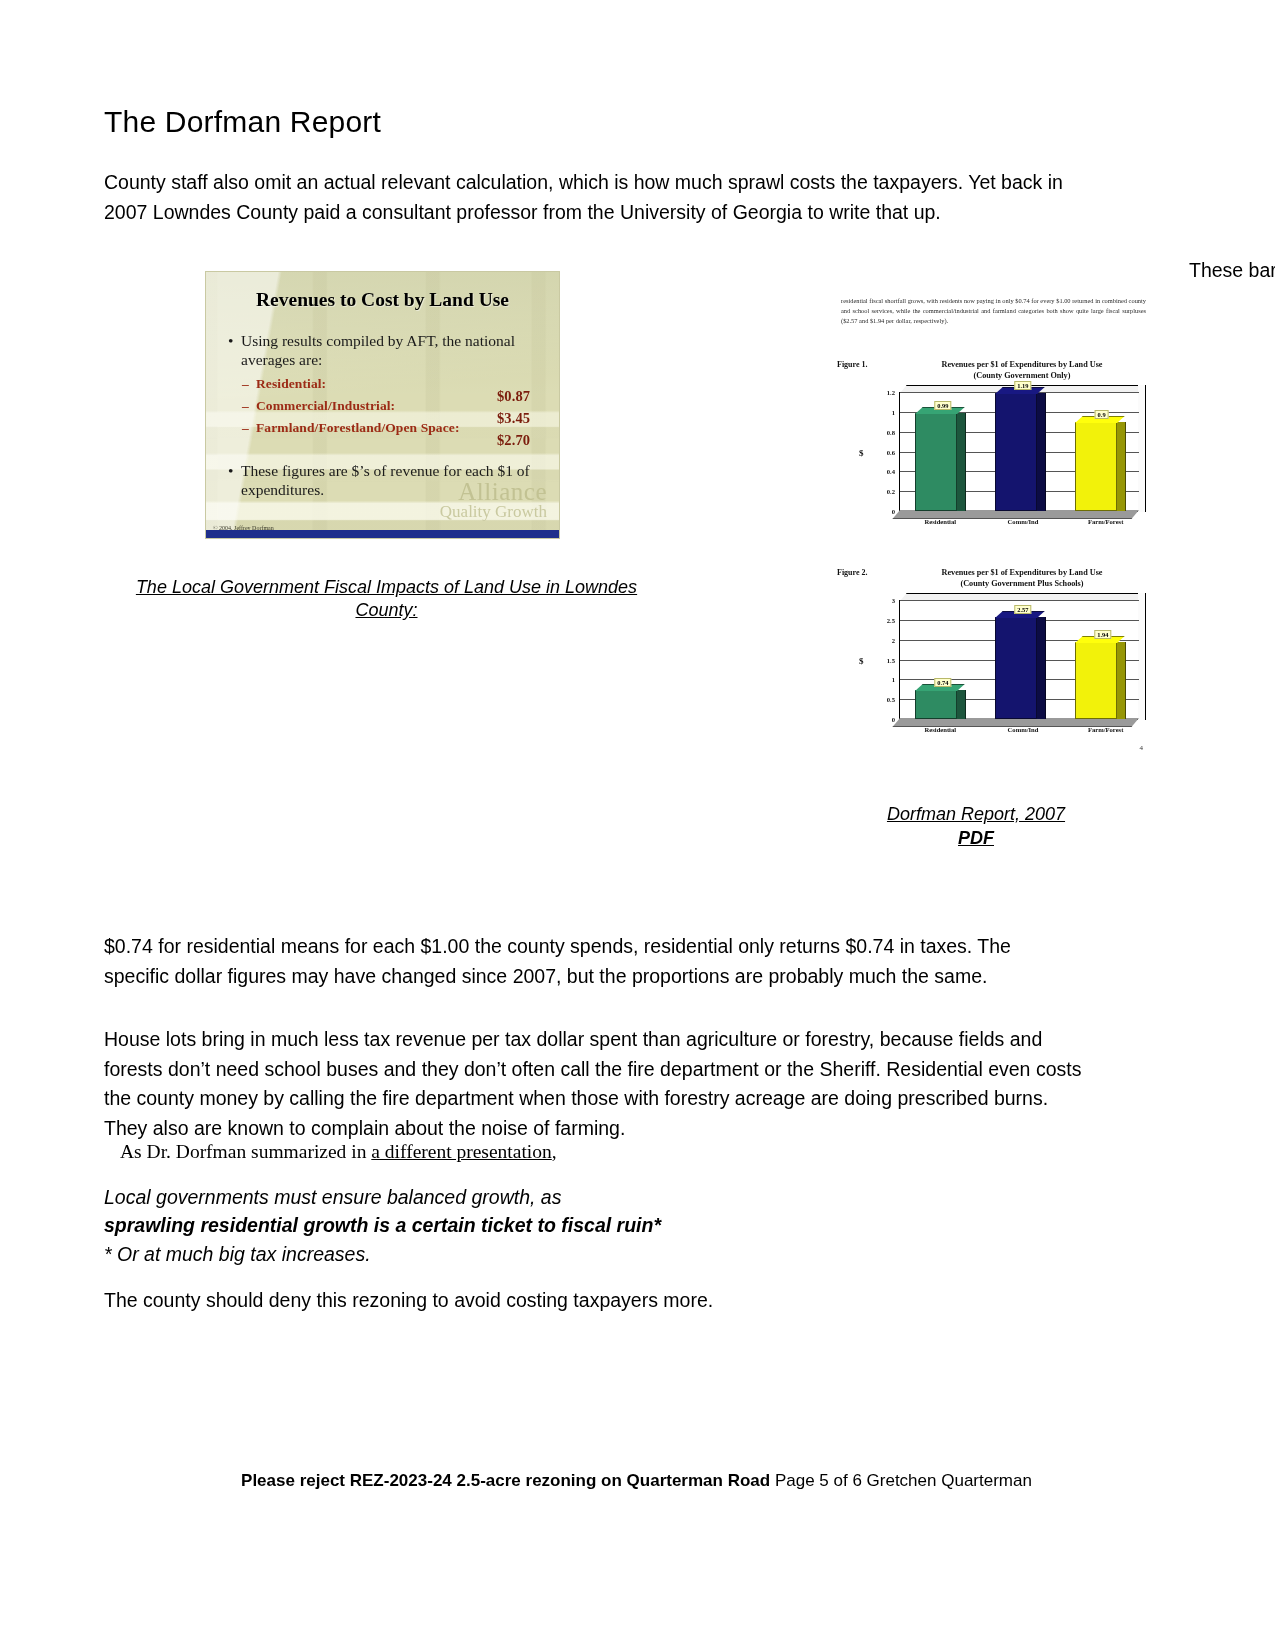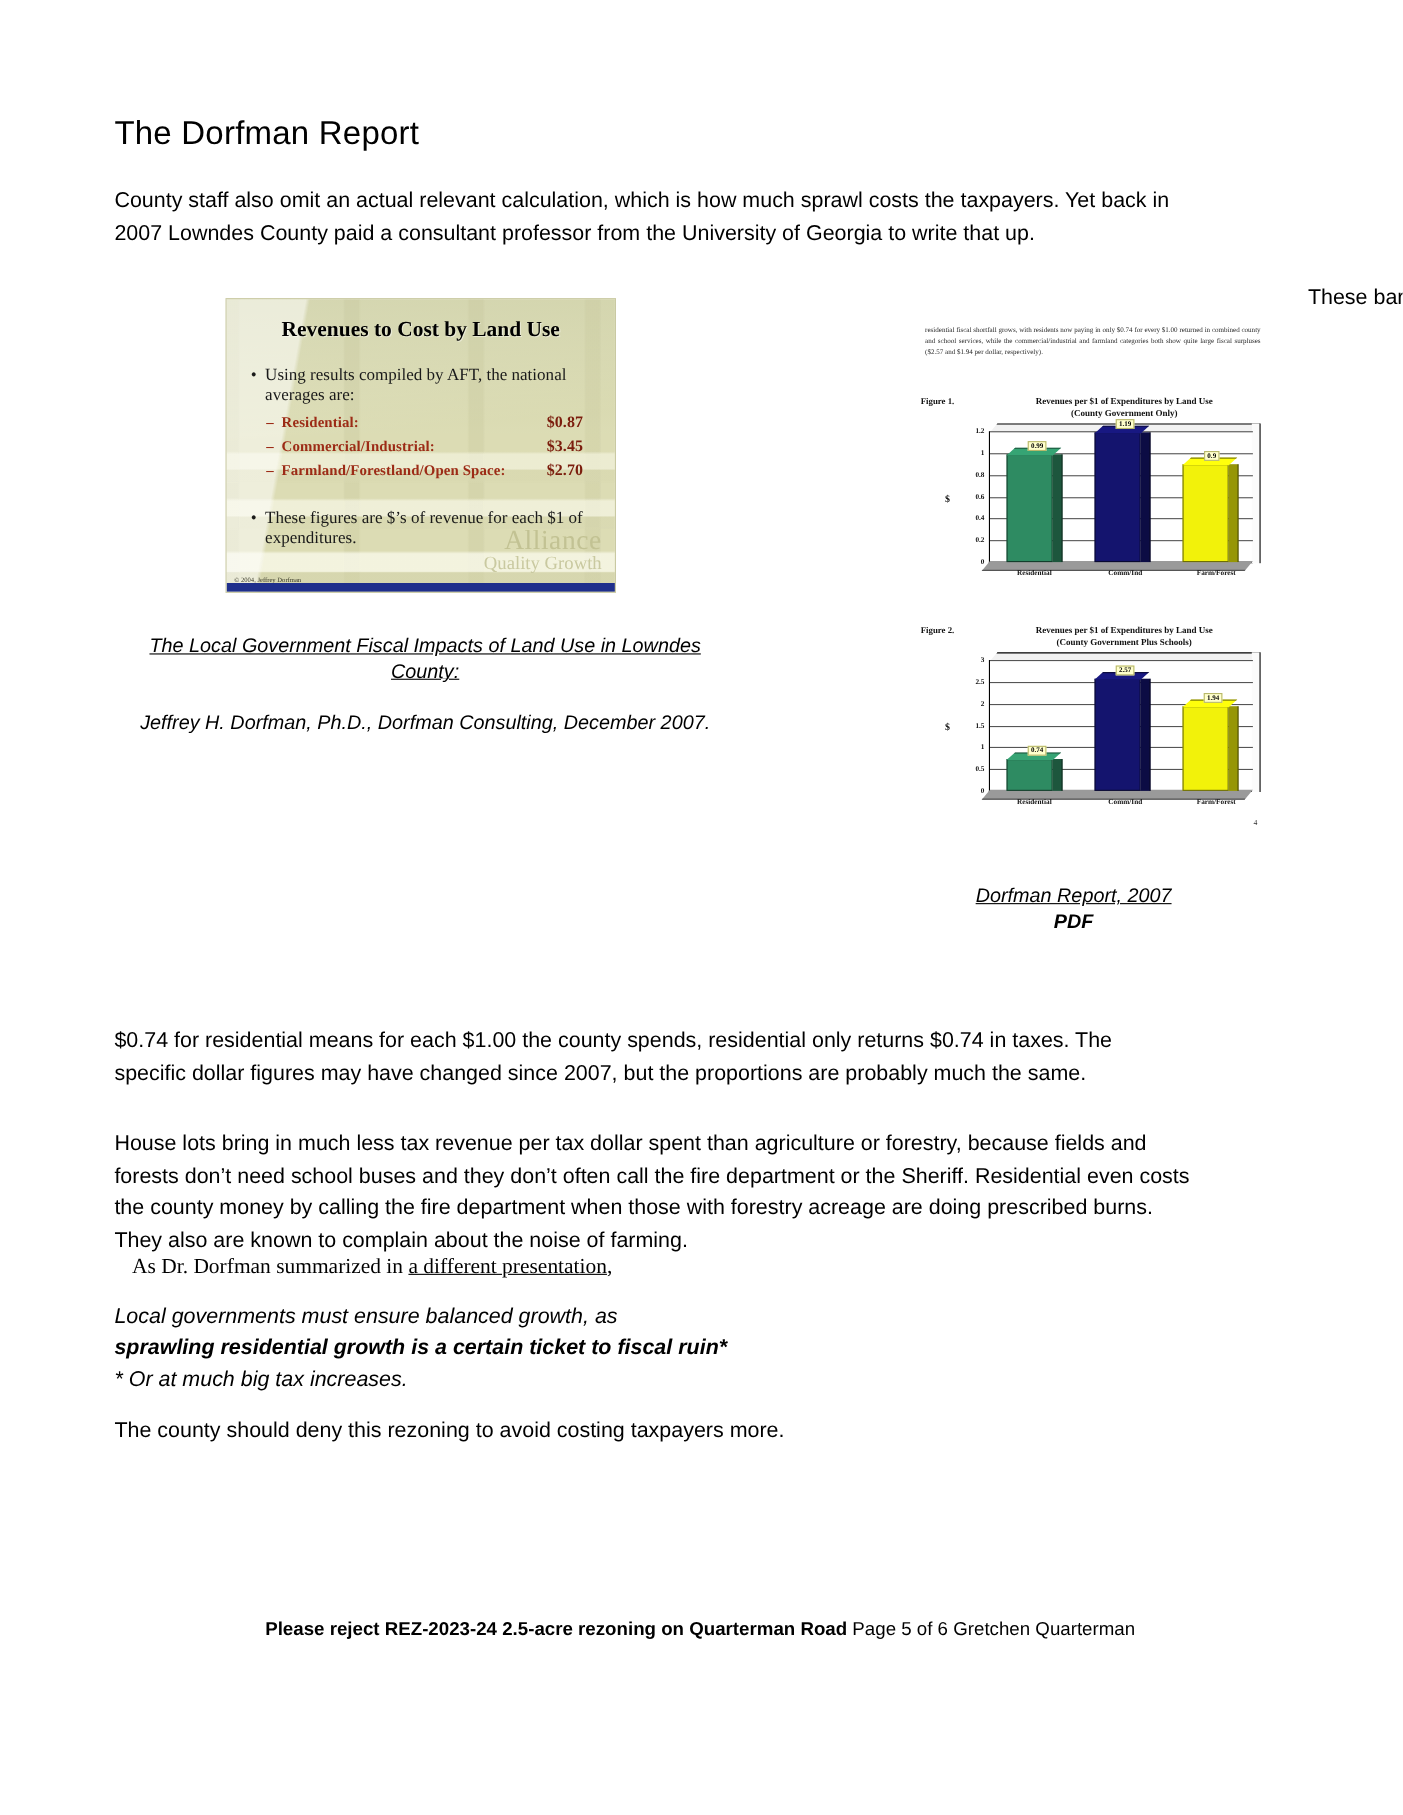--- a/index.html
+++ b/index.html
@@ -116,21 +116,21 @@
   .slide .b1 .bullet{position:absolute;left:0;top:0;}
   .slide .b1 .txt{display:block;margin-left:13px;}
   .slide .subitem{
     position:absolute;
     font-family:"Liberation Serif", serif;
     font-size:13.5px;font-weight:bold;color:#9c2b16;
     letter-spacing:.1px;
   }
   .slide .subitem .dash{position:absolute;left:0;top:0;}
   .slide .subitem .lbl{margin-left:14px;}
-  .slide .subitem .val{position:absolute;left:255px;top:0;color:#7b1d0d;font-size:14.5px;}
+  .slide .subitem .val{position:absolute;left:255px;top:12px;color:#7b1d0d;font-size:14.5px;}
   .sub1{left:36px;top:104px;width:300px;}
   .sub2{left:36px;top:126px;width:300px;}
   .sub3{left:36px;top:148px;width:300px;}
   .slide .b2{
     position:absolute;left:22px;top:190px;width:320px;
     font-family:"Liberation Serif", serif;
     font-size:15.5px;line-height:1.22;color:#1a1a1a;
   }
   .slide .b2 .bullet{position:absolute;left:0;top:0;}
   .slide .b2 .txt{display:block;margin-left:13px;}
@@ -272,21 +272,21 @@
     font-size:7px;color:#333;
   }
 
   
   .fig-caption{
     position:absolute;left:80px;top:530px;width:500px;
     text-align:center;
     font-size:18px;font-style:italic;line-height:1.30;
   }
   .fig-caption .u{text-decoration:underline;}
-  .fig-caption .pdf{font-weight:bold;text-align:right;}
+  .fig-caption .pdf{font-weight:bold;text-decoration:underline;text-align:right;}
 
   
   .p2{position:absolute;left:0;top:932px;width:972px;}
   .p3{position:absolute;left:0;top:1025px;width:982px;}
   .p4{position:absolute;left:16px;top:1137px;width:900px;font-family:Liberation Serif, serif;}
   .quote{position:absolute;left:0;top:1183px;width:900px;}
   .quote .q1{font-style:italic;font-size:19.5px;display:block;line-height:1.45;}
   .quote .q2{font-style:italic;font-weight:bold;font-size:19.5px;display:block;line-height:1.45;}
   .quote .q3{font-style:italic;font-size:19.5px;display:block;line-height:1.45;}
   .p5{position:absolute;left:0;top:1286px;width:900px;}
@@ -353,21 +353,20 @@
 
             <div class="slide-credit">© 2004, Jeffrey Dorfman</div>
             <div class="slide-bottombar"></div>
           </div>
         </div>
 
         <div class="slide-caption">
           <span class="u">The Local Government Fiscal Impacts of Land Use in Lowndes</span><br>
           <span class="u">County:</span><br>
           <br>
-          <span>Jeffrey H. Dorfman, Ph.D., Dorfman Consulting, December 2007.</span>
         </div>
 
       </div>
 
       <div class="col-right">
 
         <div class="lead-right">These bar charts are specific to Lowndes County:</div>
 
         <div class="report-page">
 

